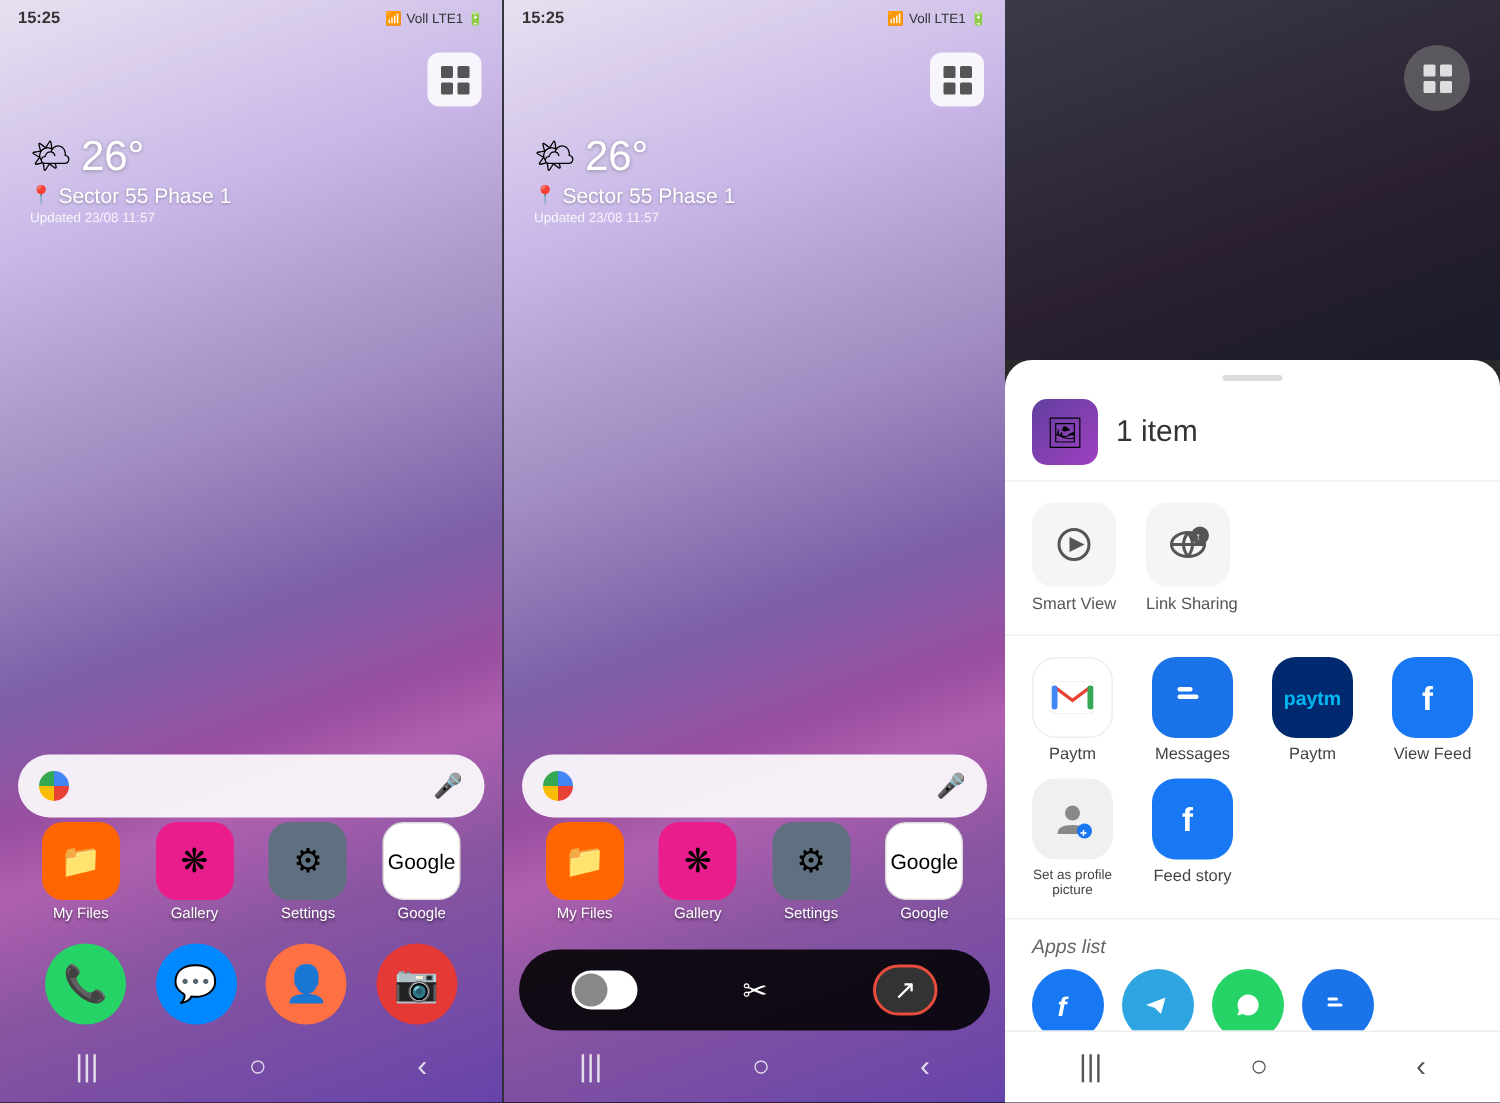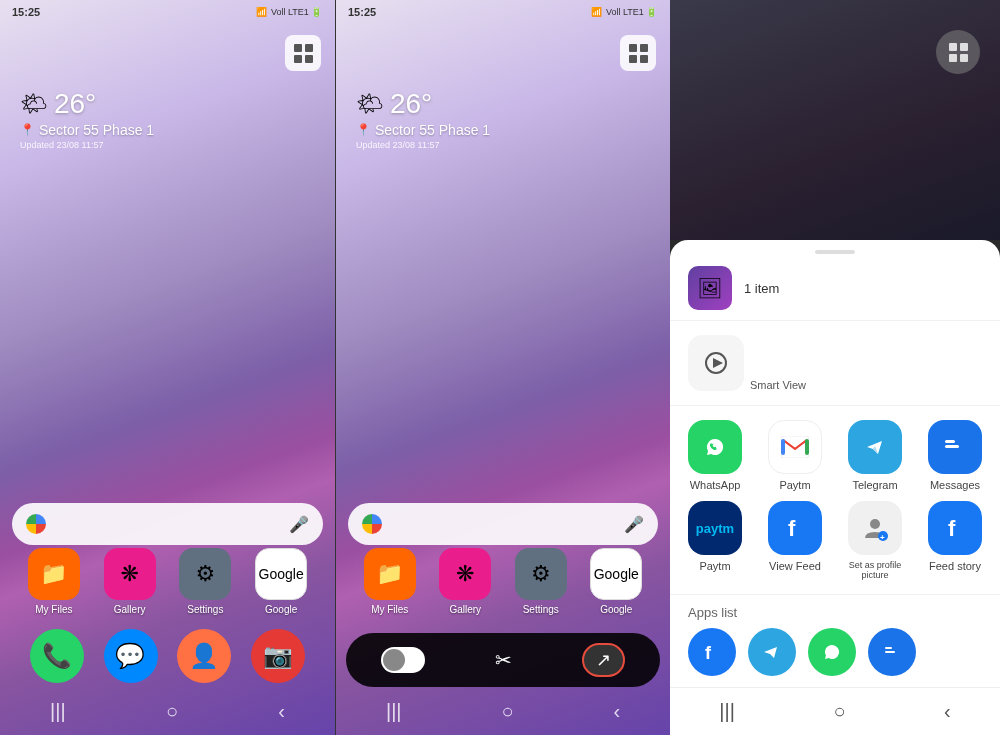--- a/index.html
+++ b/index.html
@@ -324,35 +324,35 @@
       height: 44px;
       border-radius: 10px;
       background: linear-gradient(135deg, #6040a0, #a040c0);
       overflow: hidden;
       display: flex;
       align-items: center;
       justify-content: center;
       font-size: 20px;
     }
     .share-title {
-      font-size: 13px;
+      font-size: 20px;
       font-weight: 500;
       color: #333;
     }
 
     .quick-actions {
       display: flex;
       padding: 14px 18px;
       gap: 20px;
       border-bottom: 1px solid #f0f0f0;
     }
     .quick-action-item {
       display: flex;
-      flex-direction: row;
-      align-items: flex-end;
+      flex-direction: column;
+      align-items: flex-start;
       gap: 6px;
     }
     .quick-action-icon {
       width: 56px;
       height: 56px;
       background: #f5f5f5;
       border-radius: 14px;
       display: flex;
       align-items: center;
       justify-content: center;
@@ -386,20 +386,21 @@
       font-size: 24px;
     }
     .share-app-label {
       font-size: 11px;
       color: #444;
       text-align: center;
     }
 
     .apps-list-section {
       padding: 10px 18px 6px;
+      font-style: italic;
     }
     .apps-list-label {
       font-size: 13px;
       color: #666;
       margin-bottom: 8px;
     }
     .apps-list-icons {
       display: flex;
       gap: 12px;
     }
@@ -642,60 +643,53 @@
     <div class="quick-actions">
       <div class="quick-action-item">
         <div class="quick-action-icon">
           <svg width="28" height="28" viewBox="0 0 28 28">
             <circle cx="14" cy="14" r="10" fill="none" stroke="#555" stroke-width="2"></circle>
             <polygon points="11,9 21,14 11,19" fill="#555"></polygon>
           </svg>
         </div>
         <span class="quick-action-label">Smart View</span>
       </div>
+      <div class="quick-action-item">
+        <div class="quick-action-icon">
+          <svg width="28" height="28" viewBox="0 0 28 28">
+            <ellipse cx="14" cy="14" rx="11" ry="8" fill="none" stroke="#555" stroke-width="2"></ellipse>
+            <path d="M14 6 Q20 14 14 22" fill="none" stroke="#555" stroke-width="2"></path>
+            <path d="M14 6 Q8 14 14 22" fill="none" stroke="#555" stroke-width="2"></path>
+            <path d="M3 14 Q25 14 25 14" fill="none" stroke="#555" stroke-width="2"></path>
+            <circle cx="22" cy="8" r="6" fill="#555"></circle>
+            <text x="19" y="11" fill="white" font-size="7" font-weight="bold">↑</text>
+          </svg>
+        </div>
+        <span class="quick-action-label">Link Sharing</span>
+      </div>
     </div>
 
     <div class="share-apps-grid">
 
-      <div class="share-app-item">
-        <div class="share-app-icon bg-whatsapp">
-          <svg width="30" height="30" viewBox="0 0 30 30">
-            <circle cx="15" cy="15" r="12" fill="#25D366"></circle>
-            <path d="M15 7a8 8 0 0 0-6.928 12.01L7 23l4.1-1.07A8 8 0 1 0 15 7z" fill="white"></path>
-            <path d="M12 12c-.3-.6-1-.9-1.4-.4-.6.7-.8 1.6-.5 2.5.5 1.5 2 3 3.5 3.7.9.4 1.7.4 2.3 0 .5-.3.8-.9.6-1.4l-.6-1.2c-.2-.4-.6-.5-1-.3l-.4.2c-.3.2-.6 0-.8-.2-.3-.4-.8-1-1-1.4-.1-.3 0-.6.2-.8l.3-.3c.3-.3.3-.7.1-1L12 12z" fill="#25D366"></path>
-          </svg>
-        </div>
-        <span class="share-app-label">WhatsApp</span>
-      </div>
 
       <div class="share-app-item">
         <div class="share-app-icon" style="background:#fff; border:1px solid #eee;">
           <svg width="28" height="22" viewBox="0 0 28 22">
             <rect x="0" y="0" width="28" height="22" rx="3" fill="white" stroke="#eee"></rect>
             <path d="M2 4 L14 13 L26 4" stroke="#EA4335" stroke-width="2" fill="none"></path>
             <path d="M2 4 L2 18 L26 18 L26 4 L14 13 Z" fill="white"></path>
             <path d="M2 4 L14 13 L26 4" fill="none" stroke="#EA4335" stroke-width="2"></path>
             <rect x="0" y="3" width="4" height="16" fill="#4285F4" rx="2"></rect>
             <rect x="24" y="3" width="4" height="16" fill="#34A853" rx="2"></rect>
             <path d="M2 4 L2 18" stroke="#FBBC05" stroke-width="0"></path>
           </svg>
         </div>
         <span class="share-app-label">Paytm</span>
       </div>
 
-      <div class="share-app-item">
-        <div class="share-app-icon bg-telegram">
-          <svg width="30" height="30" viewBox="0 0 30 30">
-            <circle cx="15" cy="15" r="14" fill="#2CA5E0"></circle>
-            <path d="M7 15 L22 9 L18 22 L13 17 L7 15Z" fill="white"></path>
-            <path d="M13 17 L18 22 L15 14" fill="#b0d9f0"></path>
-          </svg>
-        </div>
-        <span class="share-app-label">Telegram</span>
-      </div>
 
       <div class="share-app-item">
         <div class="share-app-icon bg-messages">
           <svg width="28" height="28" viewBox="0 0 28 28">
             <rect x="2" y="4" width="24" height="18" rx="4" fill="#1a73e8"></rect>
             <rect x="4" y="7" width="10" height="3" rx="1.5" fill="white"></rect>
             <rect x="4" y="12" width="14" height="3" rx="1.5" fill="white"></rect>
           </svg>
         </div>
         <span class="share-app-label">Messages</span>

